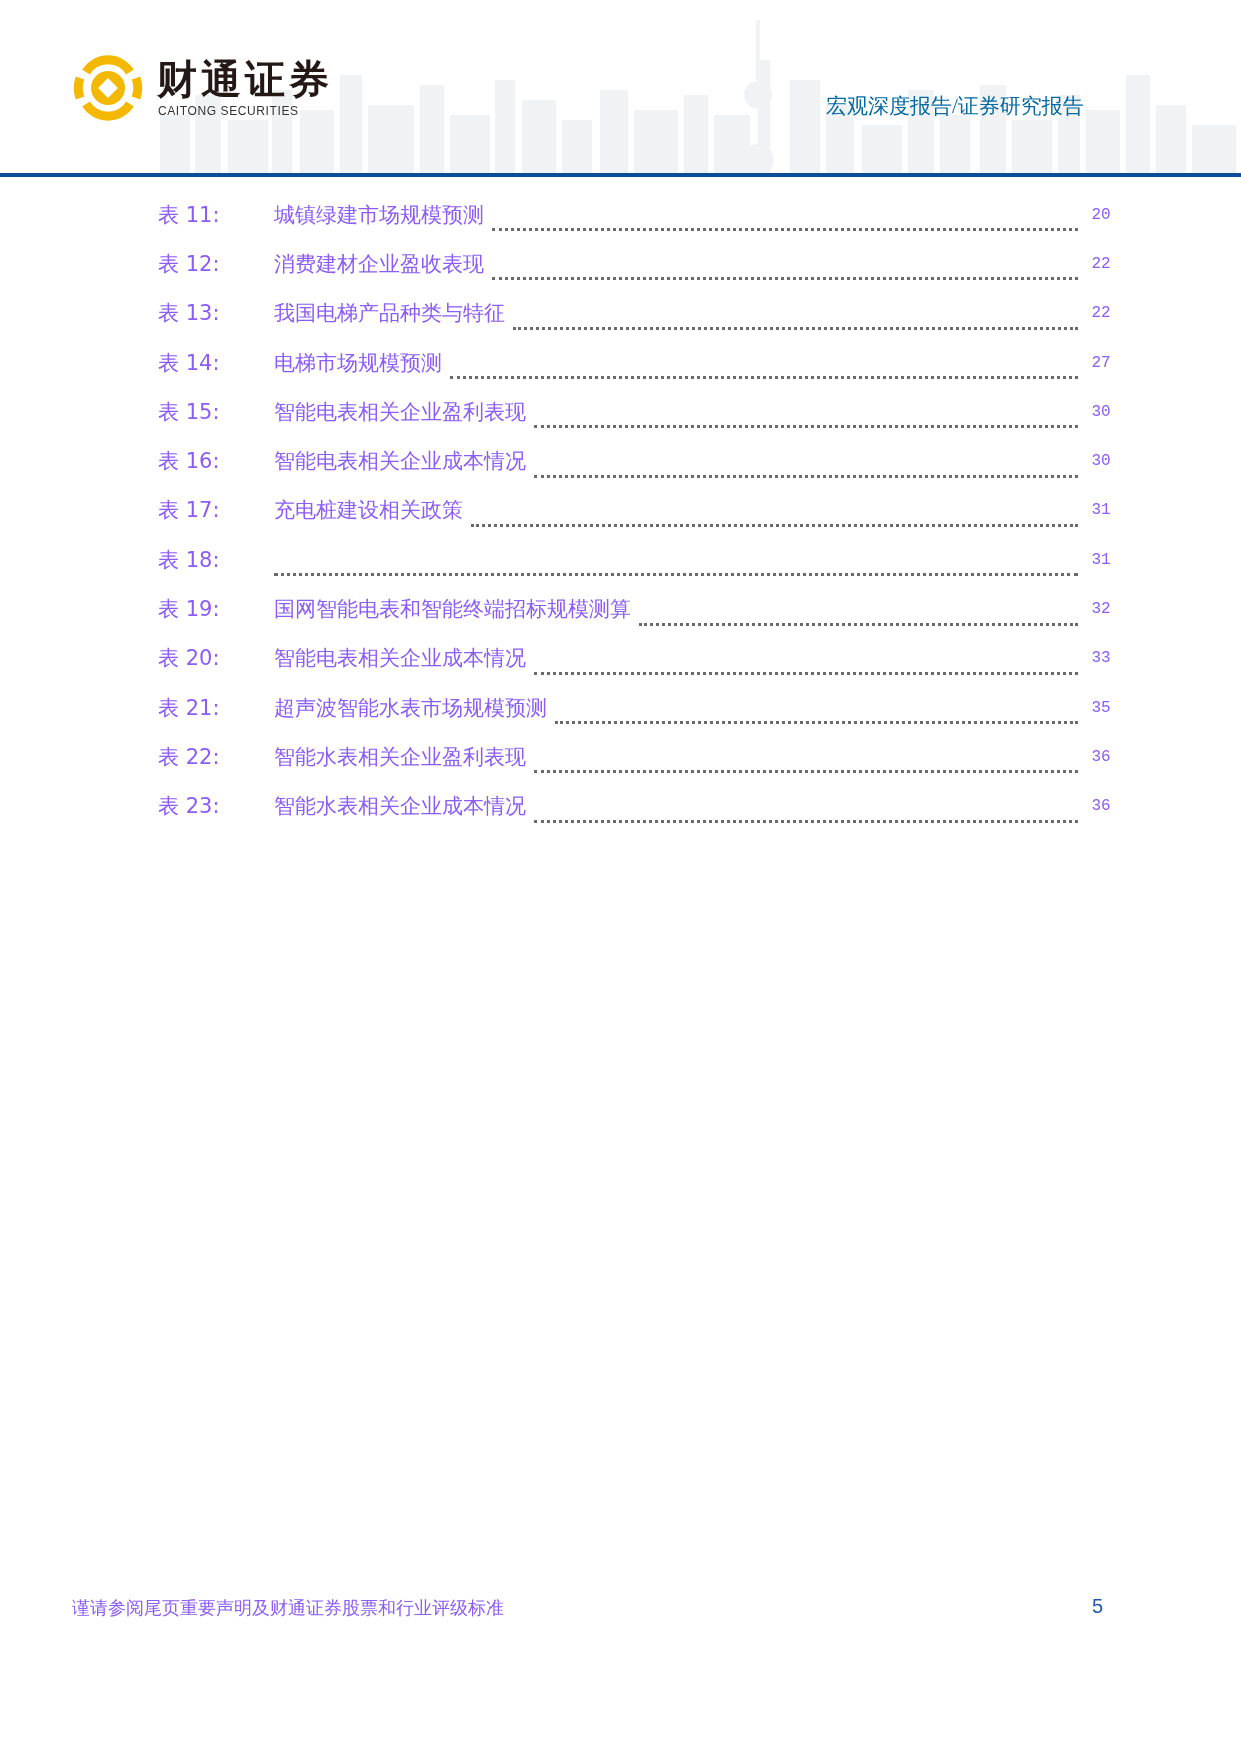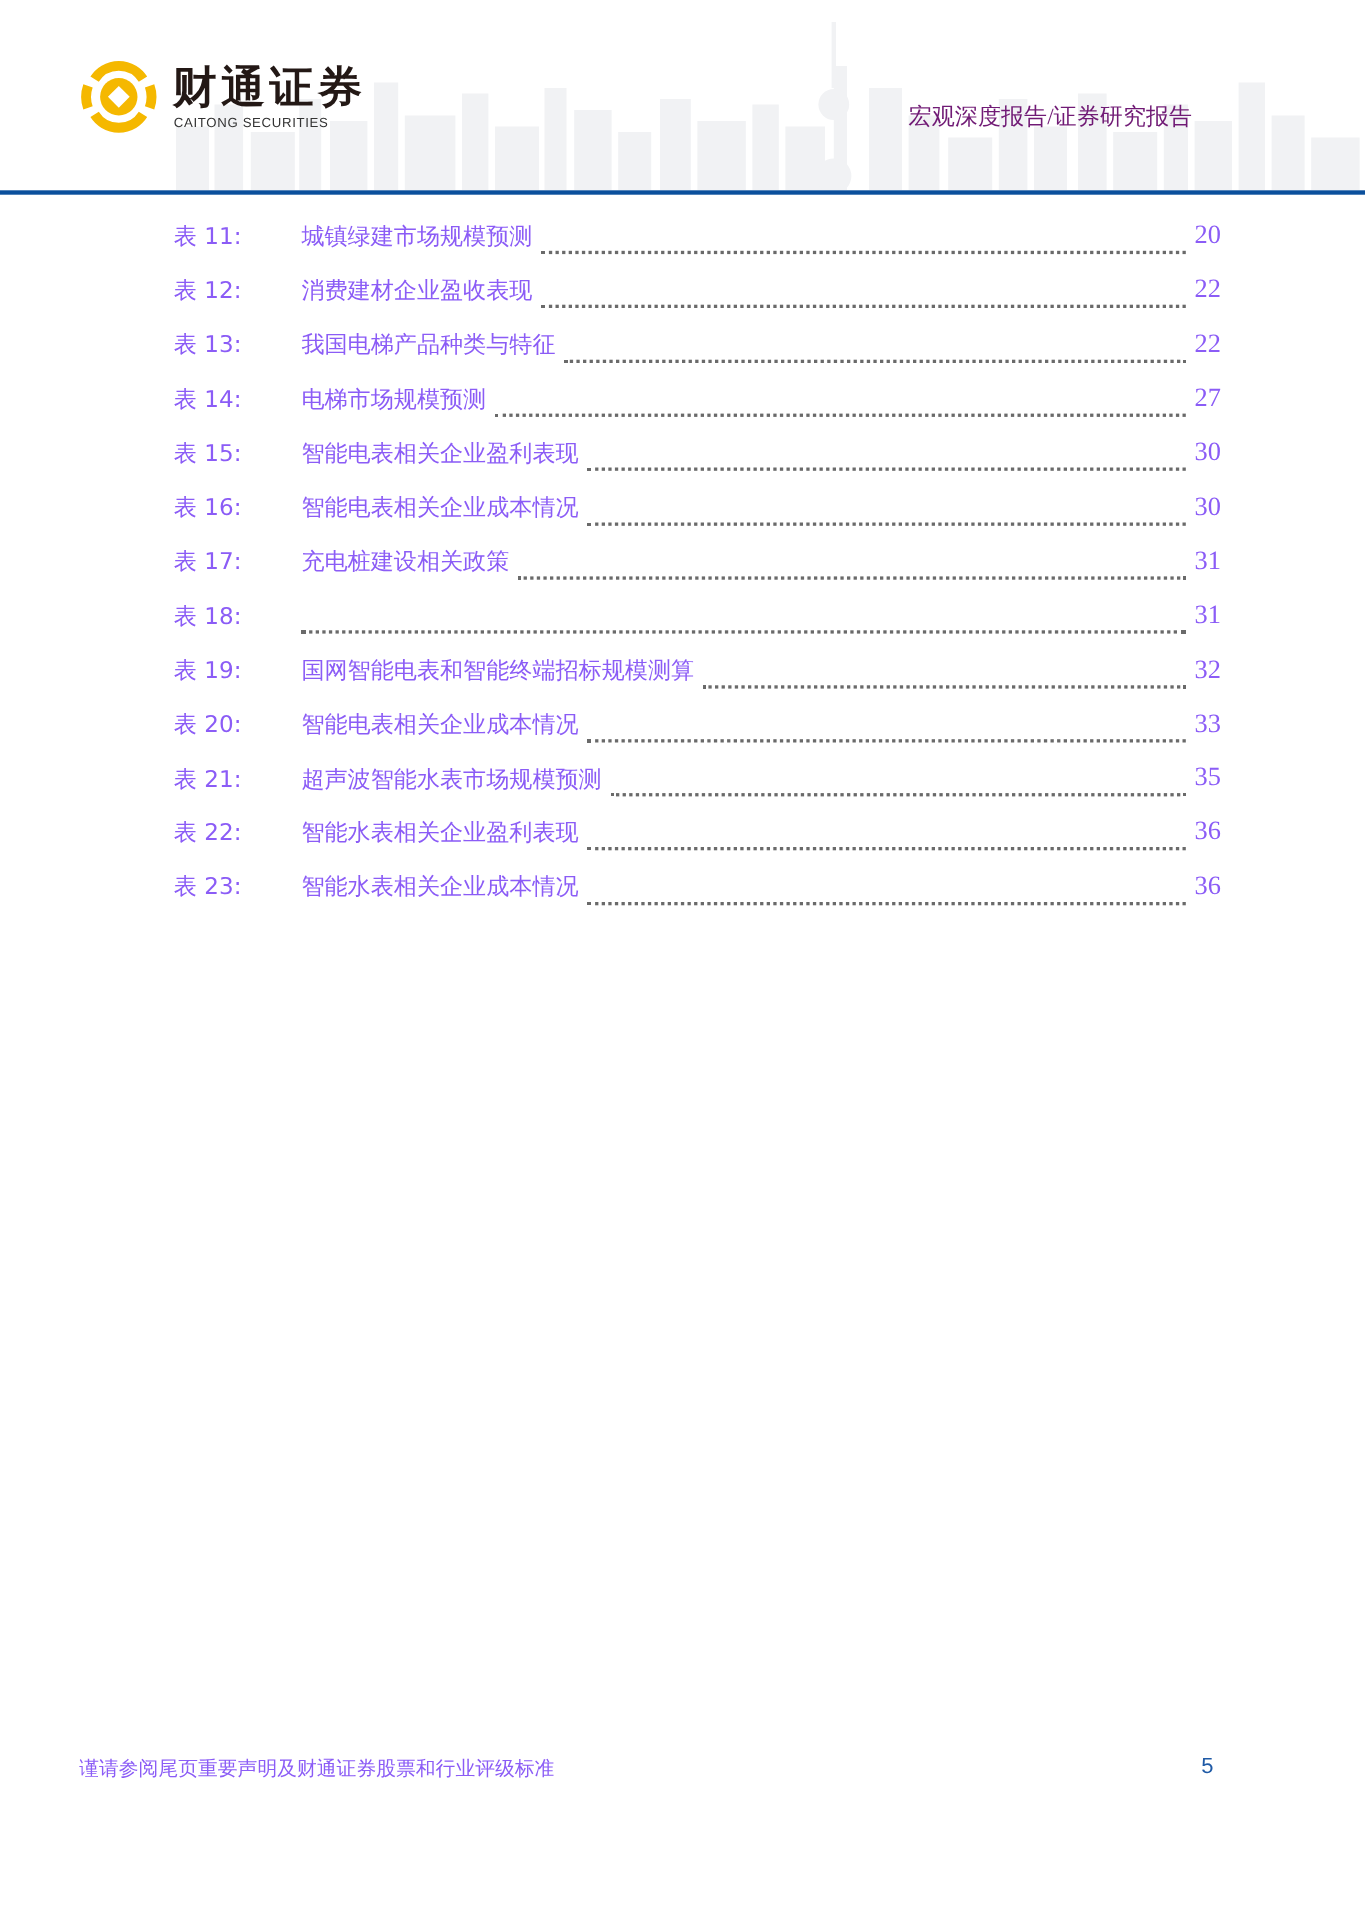--- a/index.html
+++ b/index.html
@@ -6,32 +6,32 @@
   body { width: 1241px; height: 1754px; position: relative; overflow: hidden;
          font-family: "DejaVu Sans", "Liberation Sans", sans-serif; }
 
   .header { position: absolute; left: 0; top: 0; width: 1241px; height: 178px; }
   .skyline { position: absolute; left: 150px; top: 20px; width: 1091px; height: 153px; }
   .logo { position: absolute; left: 70px; top: 50px; width: 76px; height: 76px; }
   .brand-cn { position: absolute; left: 157px; top: 52px; font-size: 40px; font-weight: bold;
               color: #231815; letter-spacing: 4px; font-family: "DejaVu Serif", serif; }
   .brand-en { position: absolute; left: 158px; top: 104px; font-size: 12px; color: #333333;
               letter-spacing: 0.6px; font-family: "Liberation Sans", sans-serif; }
-  .report-type { position: absolute; left: 826px; top: 92px; font-size: 21px; color: #701a75;
+  .report-type { position: absolute; left: 826px; top: 92px; font-size: 21px; color: #0369a1;
                  font-family: Liberation Serif, serif; }
   .rule { position: absolute; left: 0; top: 173px; width: 1241px; height: 4px; background: #0b4f9c; }
 
   .toc { position: absolute; left: 158px; top: 190px; width: 958px; }
   .toc-row { position: relative; height: 49.3px; display: flex; align-items: center;
              font-size: 21px; color: #8b5cf6; }
   .toc-num { width: 116px; flex: none; white-space: nowrap; }
   .toc-title { flex: none; white-space: nowrap; padding-right: 8px; }
   .toc-dots { flex: 1 1 auto; overflow: hidden; white-space: nowrap; height: 24px;
               border-bottom: 3px dotted #6a6a6a; margin-bottom: -6px; margin-right: 8px; }
-  .toc-page { flex: none; width: 30px; text-align: left; font-family: Liberation Serif, serif; font-size: 24px; }
+  .toc-page { flex: none; width: 30px; text-align: center; font-family: Liberation Mono, monospace; font-size: 16px; }
 
   .footer-note { position: absolute; left: 72px; top: 1596px; font-size: 18px; color: #8b5cf6; }
   .footer-page { position: absolute; left: 1092px; top: 1595px; font-size: 20px; color: #1f5aa6;
                  font-family: "Liberation Sans", sans-serif; }
 </style>
 </head>
 <body>
 
 <div class="header">
   <svg class="skyline" viewBox="0 0 1091 153" preserveAspectRatio="none">

